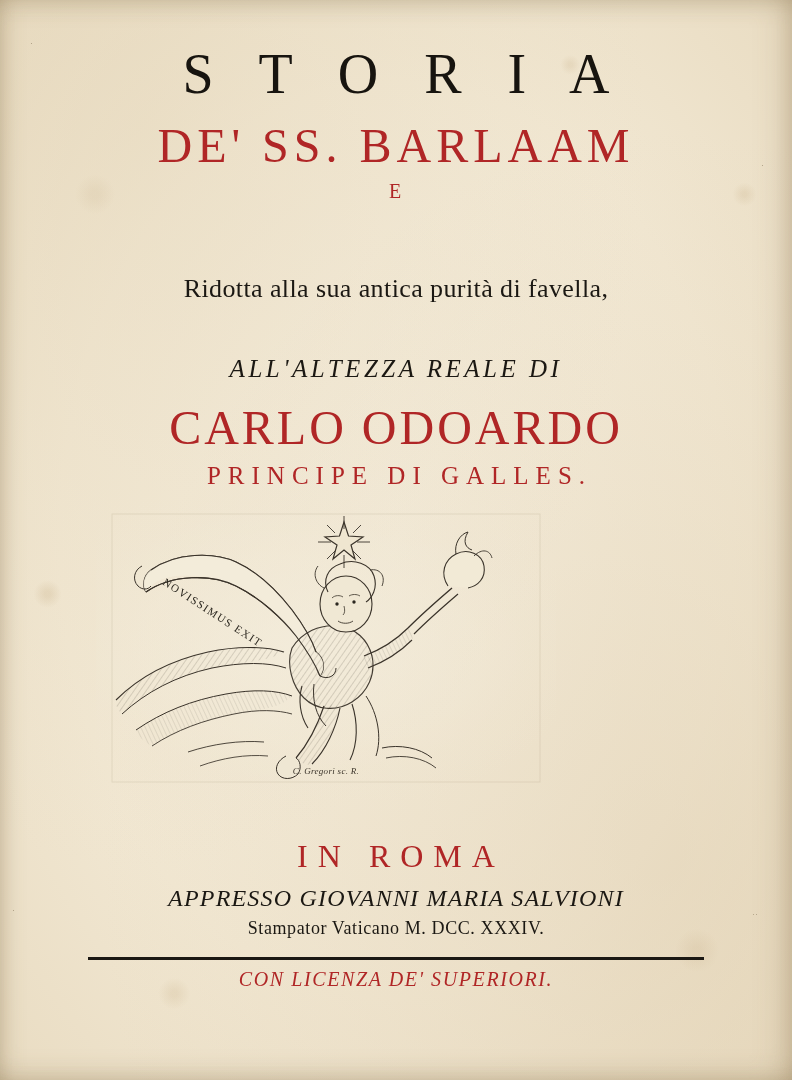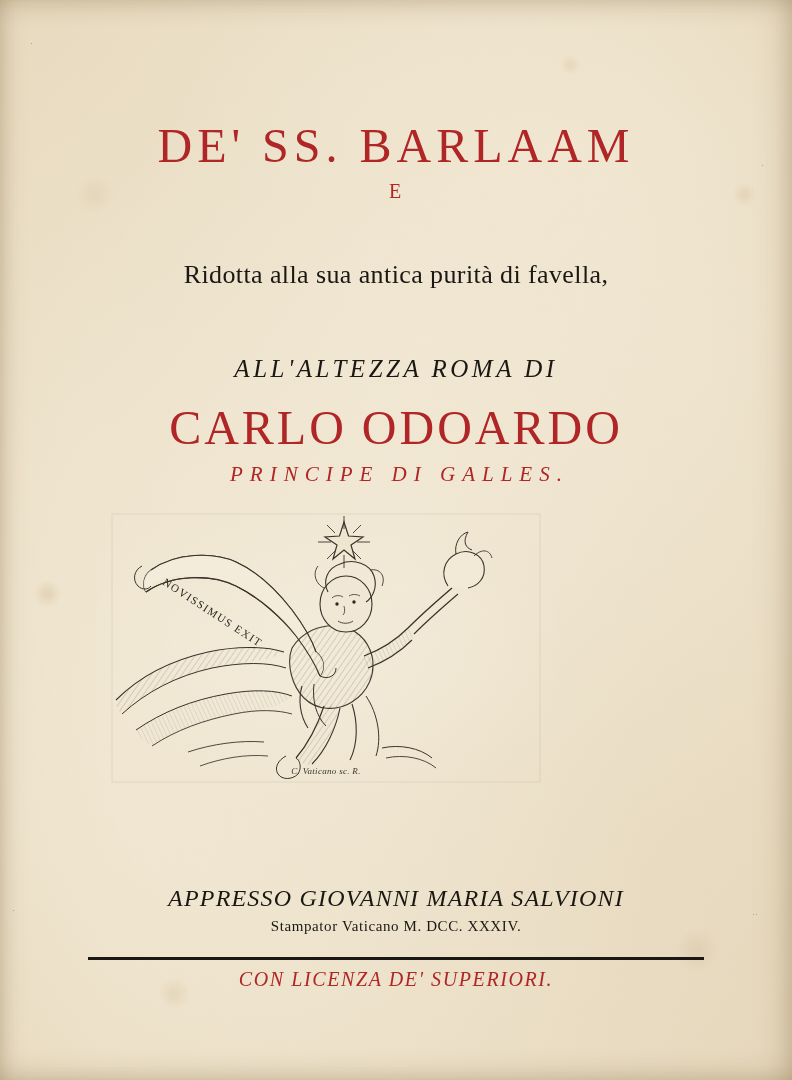--- a/index.html
+++ b/index.html
@@ -87,21 +87,21 @@
   .line-giosaffatte {
     position: absolute;
     top: 206px; left: 0; right: 0;
     font-size: 50px;
     letter-spacing: 8px;
     text-indent: 8px;
     color: #b02626;
   }
   .sub1 {
     position: absolute;
-    top: 260px; left: 0; right: 0;
+    top: 274px; left: 0; right: 0;
     font-size: 26px;
     letter-spacing: 0.4px;
     color: #1b1813;
   }
   .sub2 {
     position: absolute;
     top: 306px; left: 0; right: 0;
     font-size: 26px;
     letter-spacing: 0.4px;
     color: #1b1813;
@@ -117,25 +117,24 @@
   .line-carlo {
     position: absolute;
     top: 400px; left: 0; right: 0;
     font-size: 48px;
     letter-spacing: 3px;
     color: #b02626;
   }
   .line-principe {
     position: absolute;
     top: 462px; left: 0; right: 0;
-    font-size: 21px;
+    font-size: 25px;
     letter-spacing: 7px;
     text-indent: 7px;
     color: #b02626;
-    font-style: italic;
   }
 
   
   .vignette {
     position: absolute;
     top: 500px;
     left: 96px;
     width: 460px;
     height: 300px;
   }
@@ -169,21 +168,21 @@
     position: absolute;
     top: 885px; left: 0; right: 0;
     font-size: 24px;
     font-style: italic;
     letter-spacing: 1.2px;
     color: #1b1813;
   }
   .stampator {
     position: absolute;
     top: 918px; left: 0; right: 0;
-    font-size: 15px;
+    font-size: 18px;
     letter-spacing: 0.6px;
     color: #1b1813;
   }
   .rule {
     position: absolute;
     top: 957px;
     left: 88px;
     width: 616px;
     height: 3px;
     background: #1b1813;
@@ -201,26 +200,27 @@
     font-size: 9px;
     color: rgba(90,72,46,0.55);
   }
 </style>
 </head>
 <body>
 
 <div class="page">
   <div class="content">
 
+    <div class="line-storia">S T O R I A</div>
     <div class="line-barlaam">DE' SS. BARLAAM</div>
     <div class="line-e">E</div>
 
     <div class="sub1">Ridotta alla sua antica purità di favella,</div>
 
-    <div class="dedic">ALL'ALTEZZA ROMA DI</div>
+    <div class="dedic">ALL'ALTEZZA REALE DI</div>
     <div class="line-carlo">CARLO ODOARDO</div>
     <div class="line-principe">PRINCIPE DI GALLES.</div>
 
     <div class="vignette">
       <div class="vignette-plate"></div>
 
       <svg viewBox="0 0 460 300" width="460" height="300">
         <defs>
           <linearGradient id="hatch" x1="0" y1="0" x2="1" y2="1">
             <stop offset="0%" stop-color="#4a4238"></stop>
@@ -318,23 +318,24 @@
             <path d="M378,56 C386,48 394,50 396,58" stroke="#3a332a" stroke-width="0.9"></path>
           </g>
 
           <path d="M286,248 C304,244 324,248 336,258" stroke="#3a332a" stroke-width="1"></path>
           <path d="M290,258 C308,254 328,258 340,268" stroke="#3a332a" stroke-width="0.9"></path>
 
           <rect x="16" y="14" width="428" height="268" stroke="rgba(120,100,70,0.12)" stroke-width="1" fill="none"></rect>
         </g>
       </svg>
 
-      <div class="engraver-credit">C. Vaticano sc. R.</div>
+      <div class="engraver-credit">C. Gregori sc. R.</div>
     </div>
 
+    <div class="in-roma">IN ROMA</div>
     <div class="appresso">APPRESSO GIOVANNI MARIA SALVIONI</div>
     <div class="stampator">Stampator Vaticano M. DCC. XXXIV.</div>
 
     <div class="rule"></div>
 
     <div class="licenza">CON LICENZA DE' SUPERIORI.</div>
 
     <div class="small-mark" style="left:30px; top:38px;">·</div>
     <div class="small-mark" style="right:28px; top:160px;">·</div>
     <div class="small-mark" style="left:12px; top:905px;">·</div>

